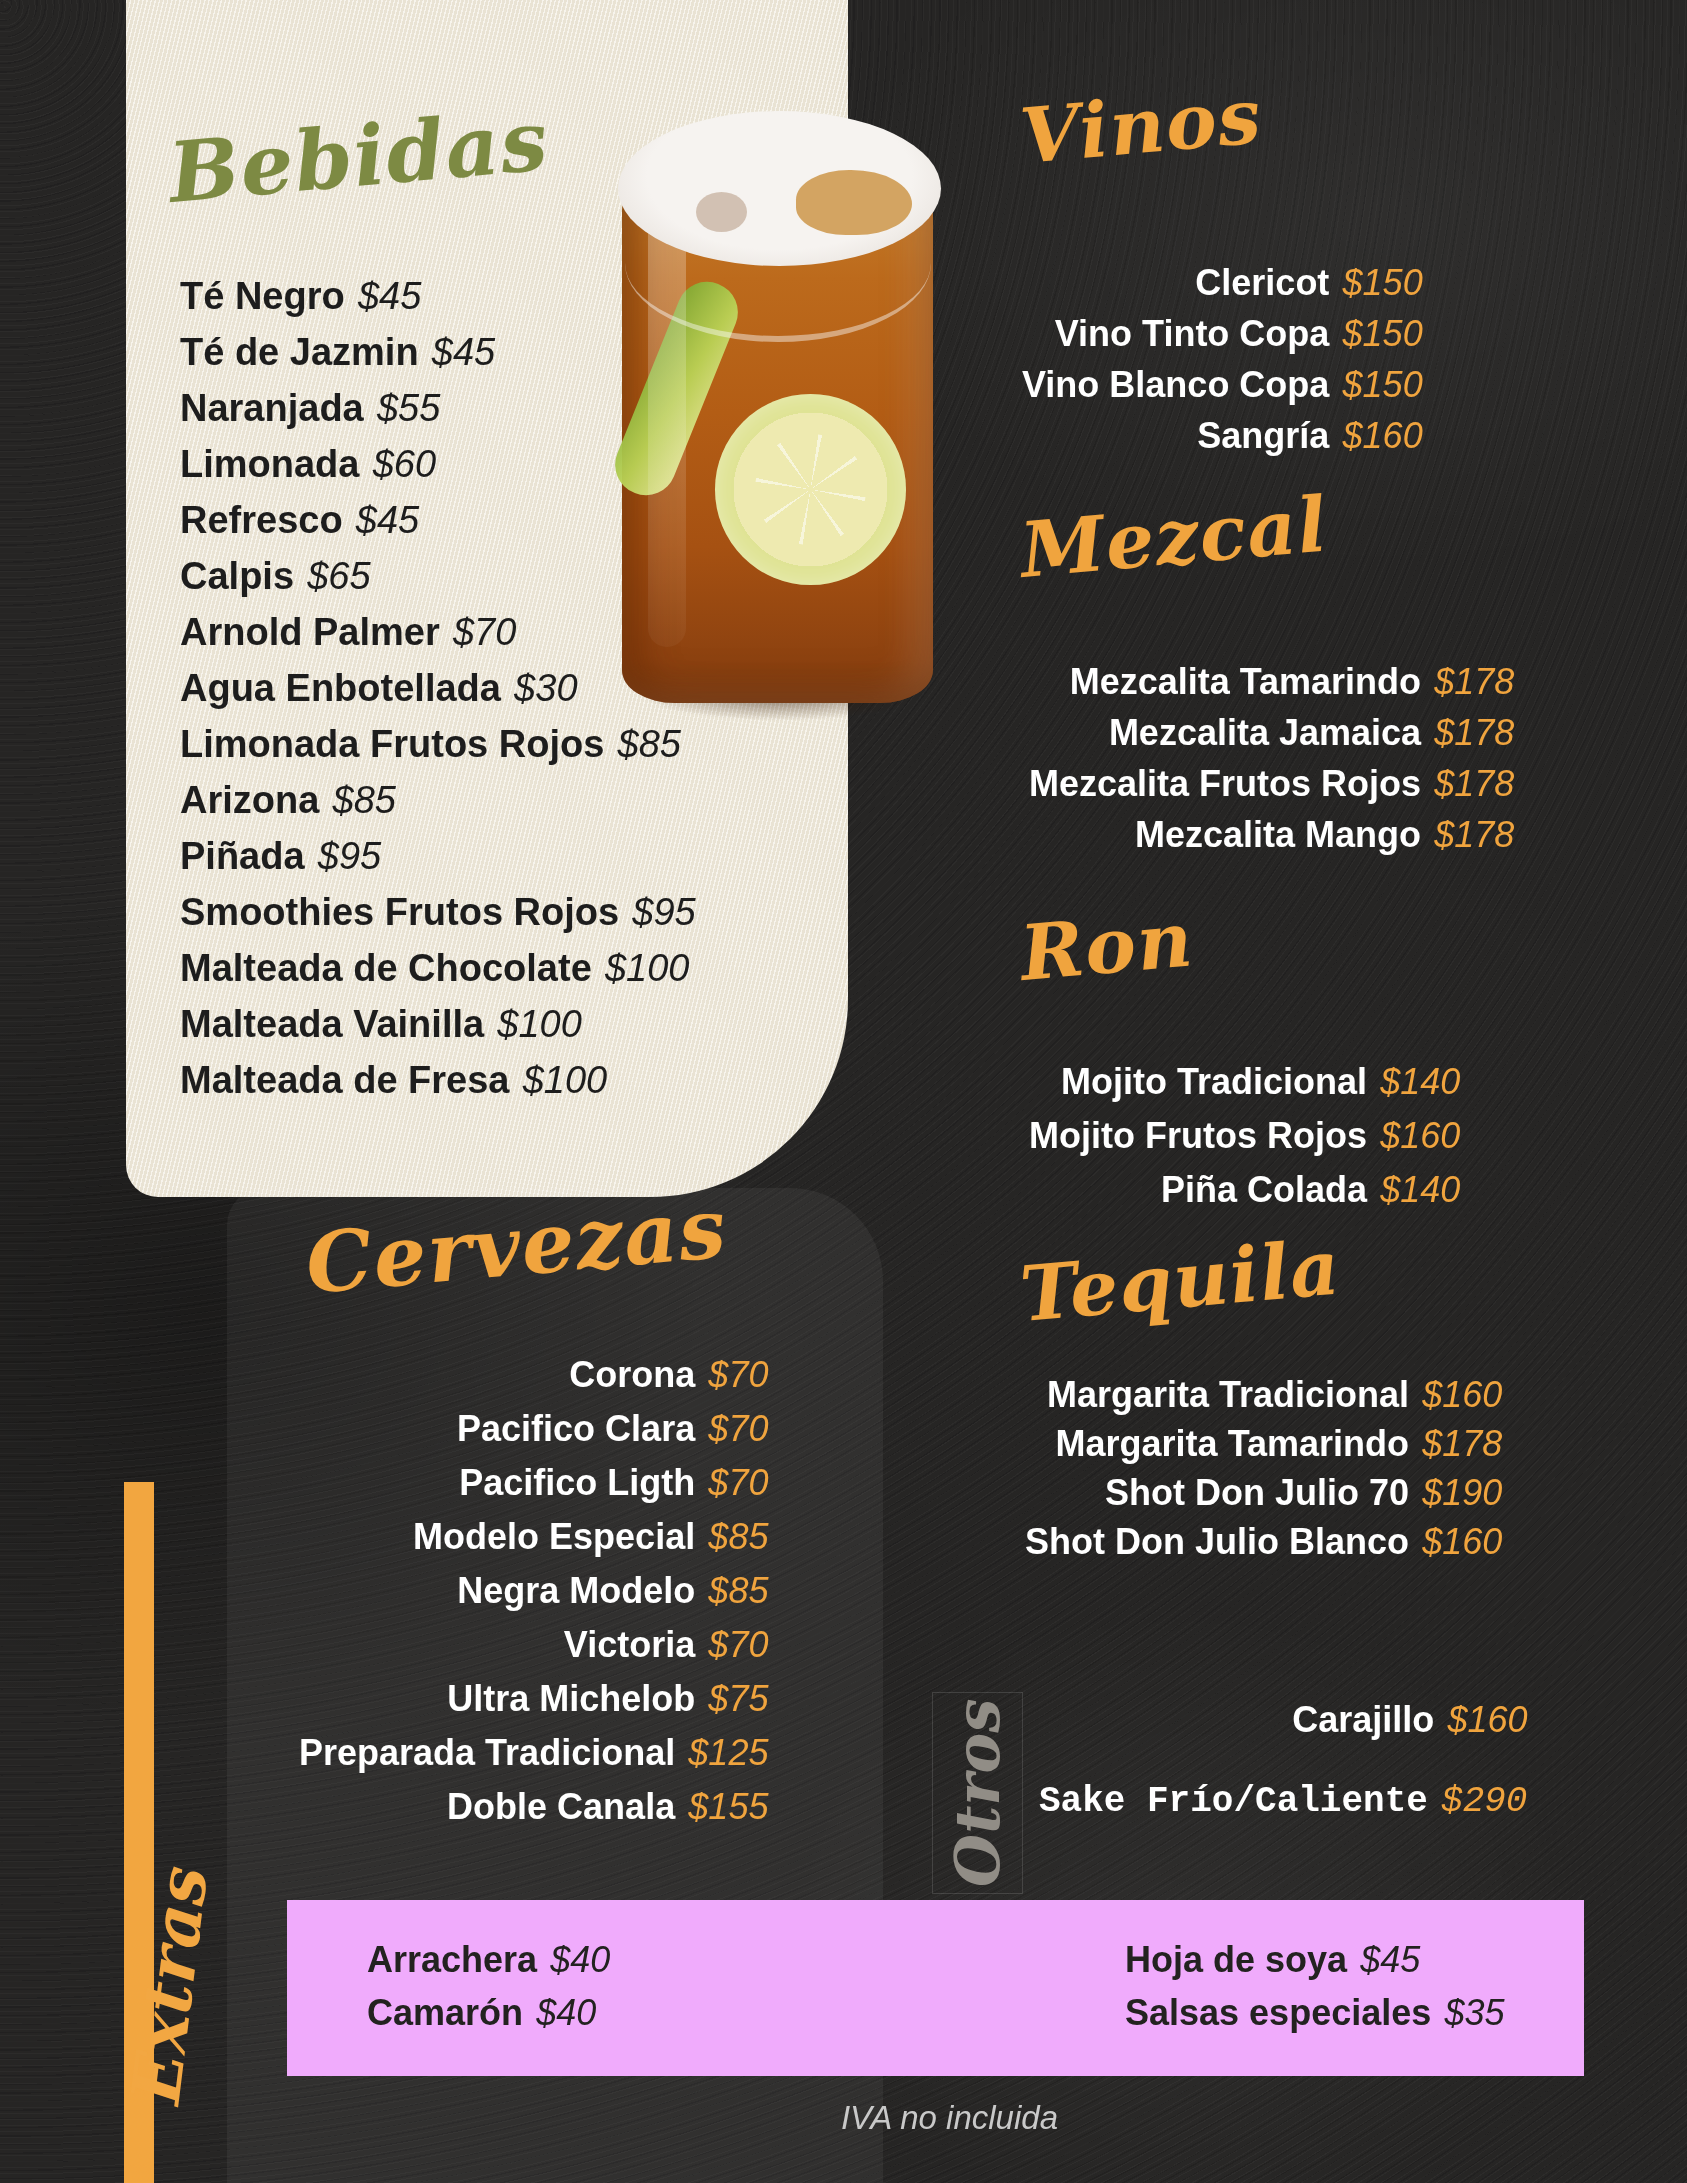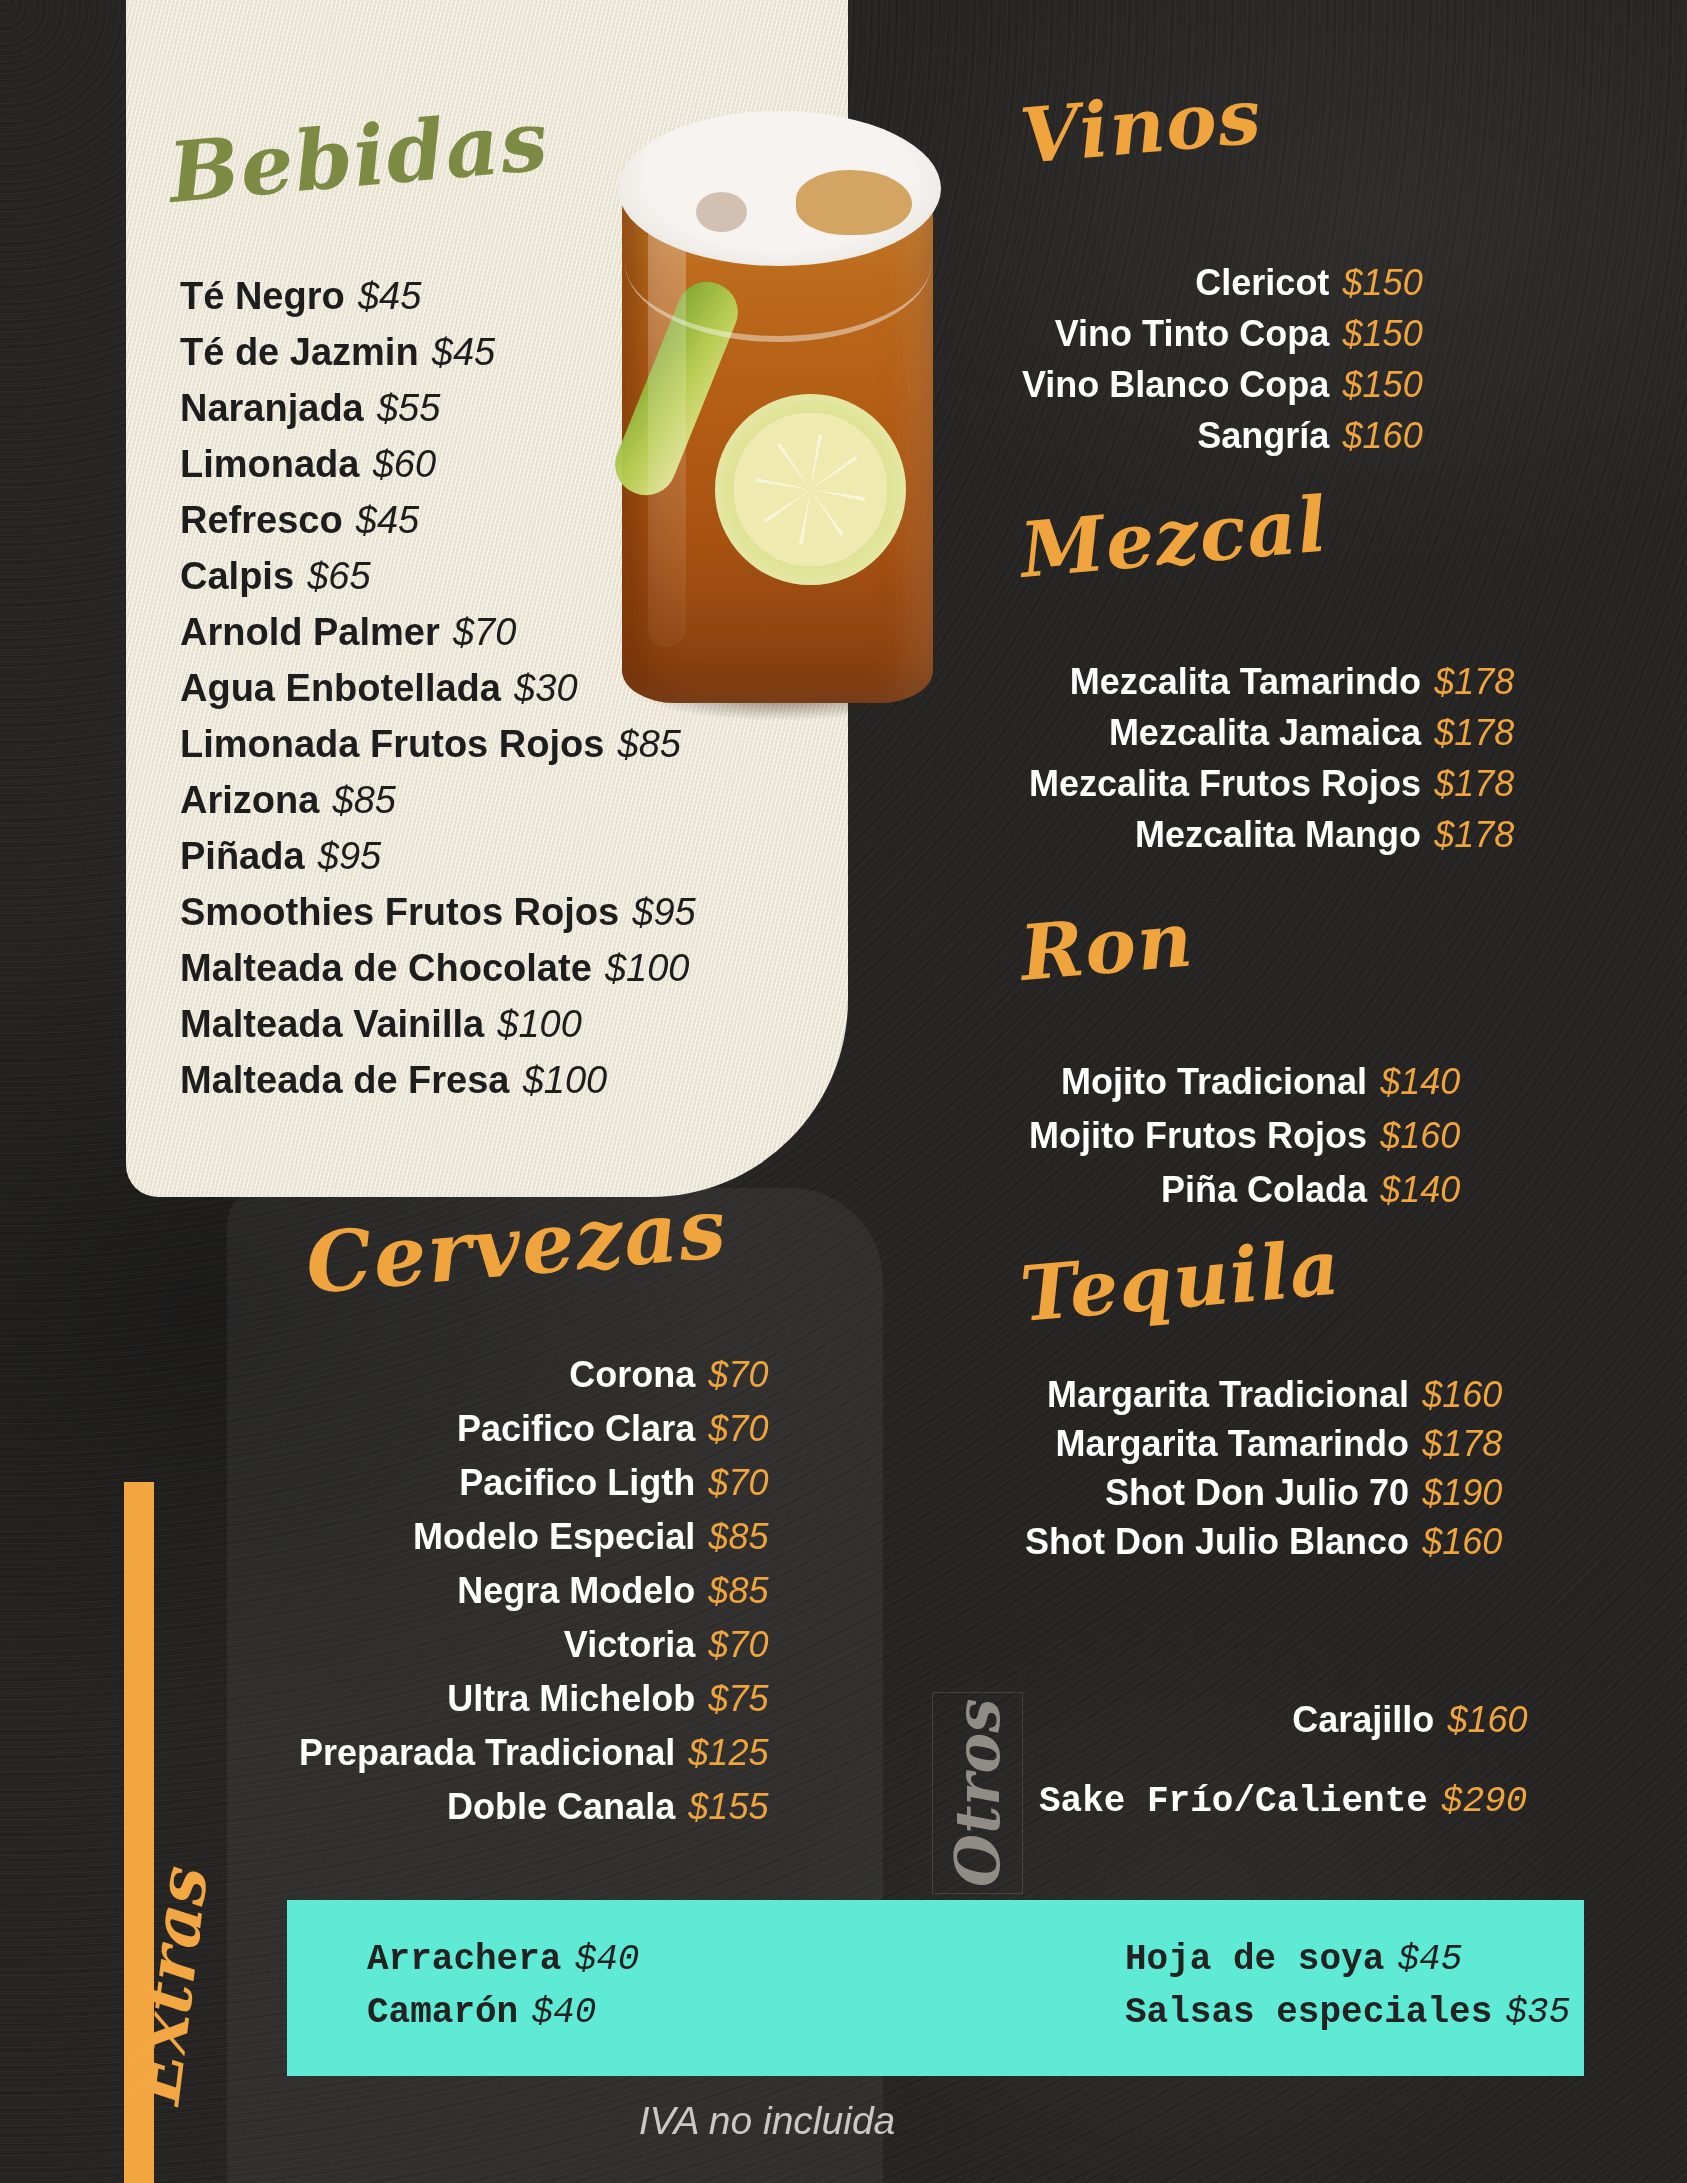--- a/index.html
+++ b/index.html
@@ -53,22 +53,22 @@
     writing-mode:vertical-rl; transform:rotate(180deg);
     font-family:"DejaVu Serif", serif; font-style:italic; font-weight:bold; line-height:1;
   }
   
   .extras-banner { position:absolute; left:287px; top:1900px; width:1297px; height:176px; }
   .extras-col { position:absolute; top:0; height:100%; }
   .extras-col li { font-weight:bold; color:#232220; font-size:36px; line-height:53px; }
   .extras-col .price { color:#232220; }
   .extras-col ul { position:static; padding-top:33px; }
   
-  .iva { position:absolute; left:476px; top:2099px; width:582px; text-align:center;
-         font-size:39px; font-style:italic; color:#c9c9c9; }
+  .iva { position:absolute; left:476px; top:2099px; width:582px; text-align:right;
+         font-size:33px; font-style:italic; color:#c9c9c9; }
   
   .drink { position:absolute; left:614px; top:111px; width:331px; height:605px; }
   .glass-base { position:absolute; left:26.5px; bottom:-5.3px; width:278px; height:53px; border-radius:50%;
                 background:radial-gradient(ellipse, rgba(50,25,5,0.55), transparent 70%); }
   .glass-body { position:absolute; left:8px; top:33px; width:311px; height:559px;
     border-radius:155px 155px 53px 53px / 66px 66px 33px 33px;
     background:linear-gradient(to bottom, #c08447 0, #c47a28 10%, #bc6a1c 24%, #b35d15 48%, #a65112 72%, #8d4210 92%, #7a3a10 100%);
     box-shadow: inset 0 0 46px rgba(110,45,0,0.5), inset -18.5px 0 36px rgba(255,255,255,0.16), inset 18.5px 0 36px rgba(80,30,0,0.35);
   }
   .rim-line { position:absolute; left:10.6px; top:73px; width:306px; height:152px; border-radius:50%;
@@ -218,21 +218,21 @@
 
 <div class="vlabel" style="left:932px; top:1692px; width:89px; height:200px; font-size:61px; color:#918d86; border:0.7px solid rgba(255,255,255,0.13);">Otros</div>
 <ul class="light-list" style="left:1039px; top:1694px; line-height:51px;">
 
     <li style="margin-bottom:31px;"><span>Carajillo</span><span class="price">$160</span></li>
 
     <li style="margin-bottom:31px;font-family:Liberation Mono, monospace;"><span>Sake Frío/Caliente</span><span class="price">$290</span></li>
   </ul>
 
 <div class="vlabel" style="left:118px; top:1882px; width:103px; height:205px; font-size:67px; color:#f2a742; transform:rotate(187deg);">Extras</div>
-<div class="extras-banner" style="background:#5eead4;font-family:Liberation Mono, monospace;">
+<div class="extras-banner" style="background:#f0abfc;">
   <div class="extras-col" style="left:80px;">
     <ul>
 
         <li><span>Arrachera</span><span class="price">$40</span></li>
 
         <li><span>Camarón</span><span class="price">$40</span></li>
       </ul>
   </div>
   <div class="extras-col" style="left:838px;">
     <ul>

